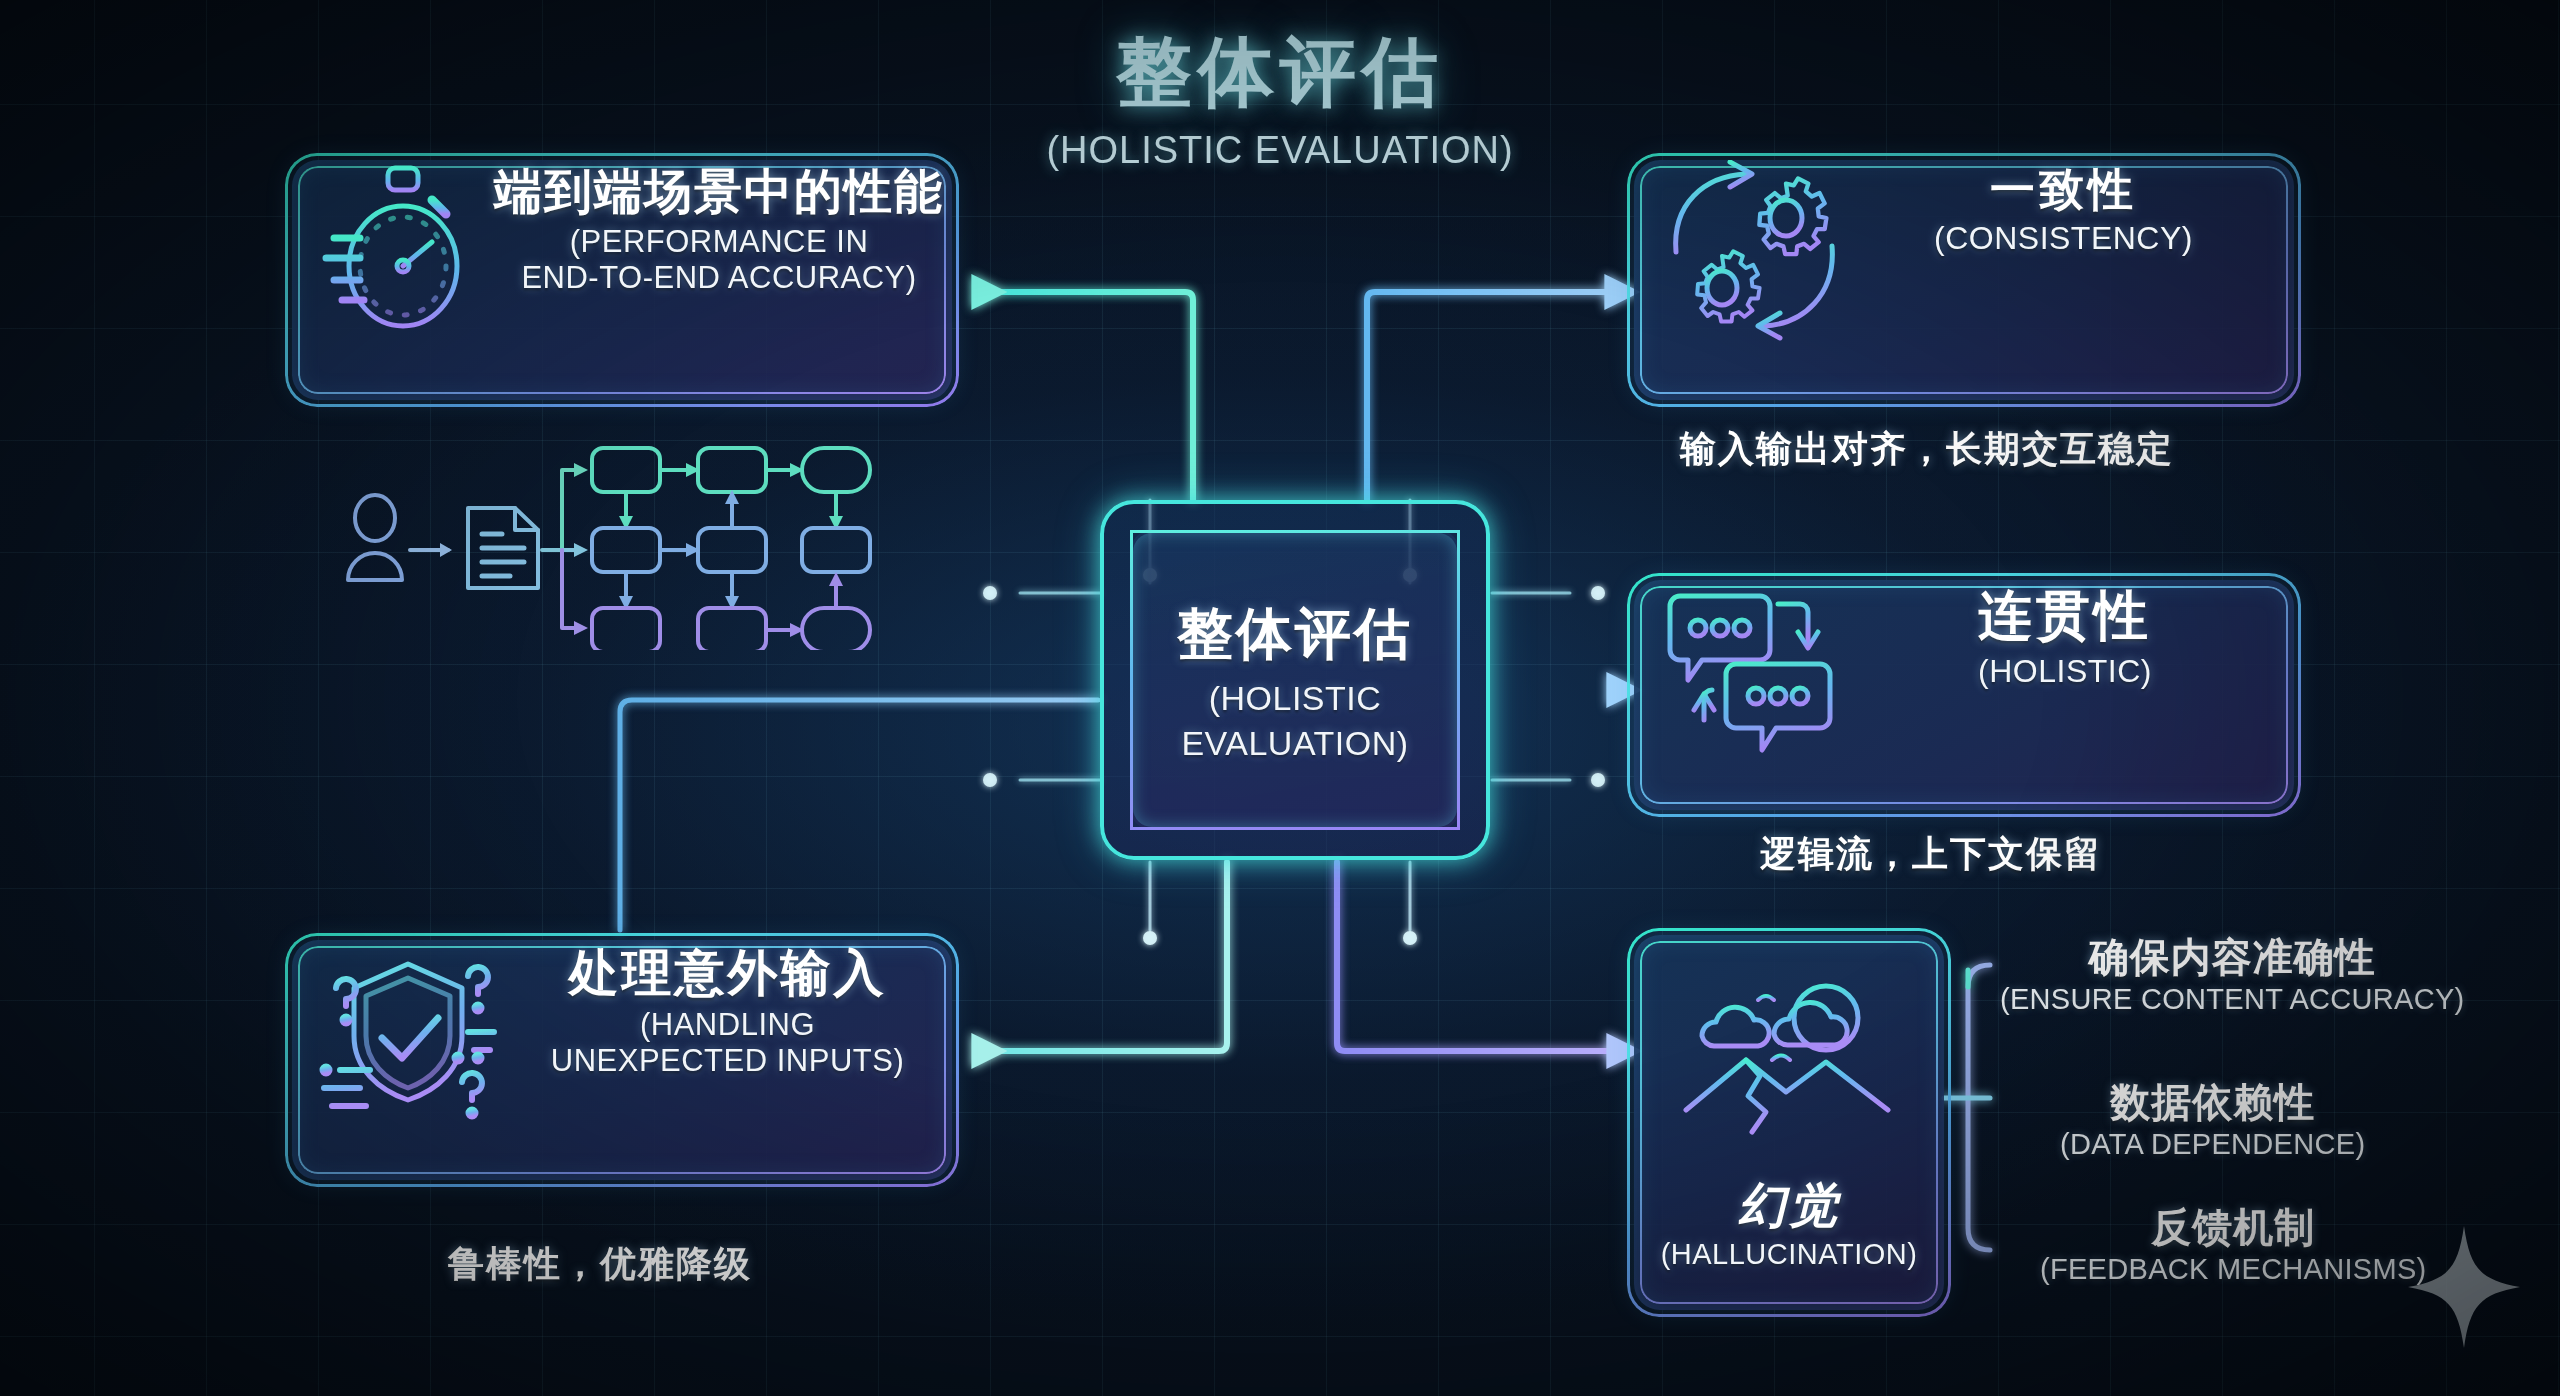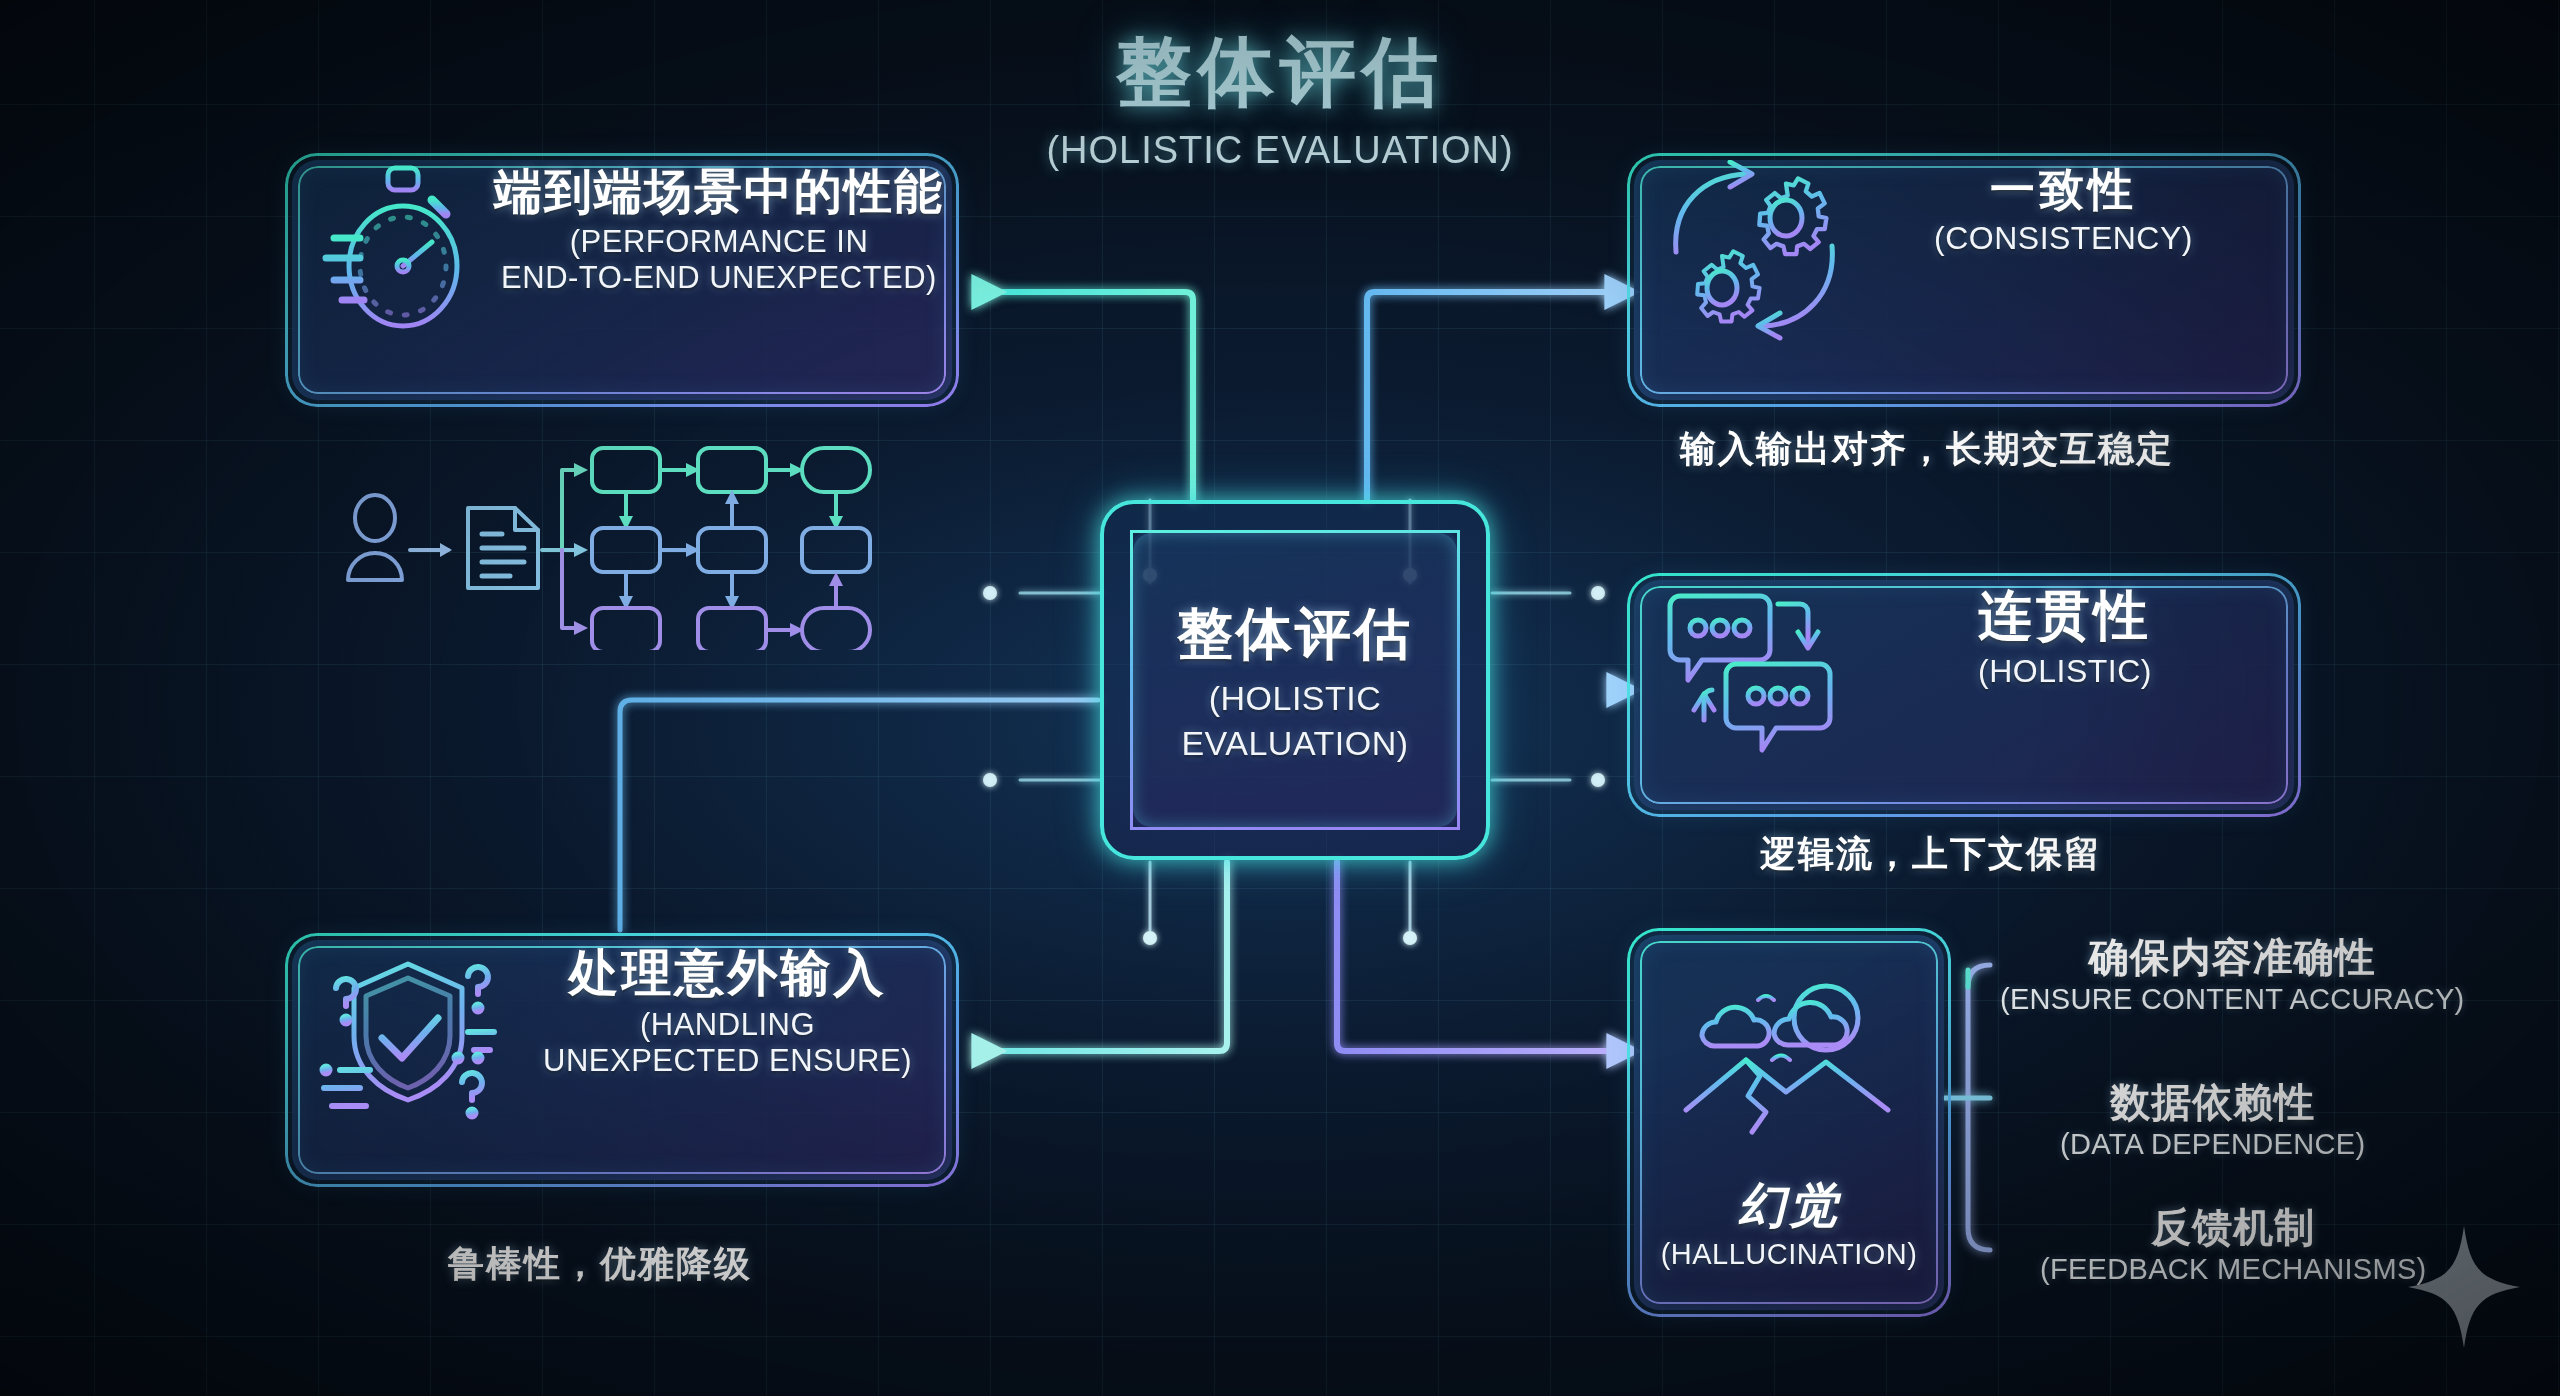--- a/index.html
+++ b/index.html
@@ -367,21 +367,21 @@
           <ellipse cx="83" cy="106" rx="43" ry="49" opacity=".55" stroke-dasharray="3 14"></ellipse>
           <path d="M83,106 L112,82"></path>
           <circle cx="83" cy="106" r="6"></circle>
           <path d="M14,78 L40,78 M6,98 L40,98 M14,120 L40,120 M22,140 L44,140" stroke-width="7"></path>
         </g>
       </svg>
     </div>
     <div class="card-text">
       <div class="cn">端到端场景中的性能</div>
       <div class="en">(PERFORMANCE IN</div>
-      <div class="en">END-TO-END UNEXPECTED)</div>
+      <div class="en">END-TO-END ACCURACY)</div>
     </div>
   </div>
 
   <div id="card-cons" class="card">
     <div class="card-icon">
       <svg width="195" height="185" viewBox="0 0 195 185">
         <defs>
           <linearGradient id="gg" x1="0" y1="0" x2="0.3" y2="1">
             <stop offset="0%" stop-color="#49ecc9"></stop>
               <stop offset="50%" stop-color="#63b8ee"></stop>
@@ -478,21 +478,21 @@
             <circle cx="142" cy="118" r="3.5" fill="url(#sh)"></circle>
             <circle cx="162" cy="118" r="3.5" fill="url(#sh)"></circle>
             <circle cx="10" cy="130" r="3.5" fill="url(#sh)"></circle>
           </g>
         </g>
       </svg>
     </div>
     <div class="card-text">
       <div class="cn">处理意外输入</div>
       <div class="en">(HANDLING</div>
-      <div class="en">UNEXPECTED ENSURE)</div>
+      <div class="en">UNEXPECTED INPUTS)</div>
     </div>
   </div>
   <div id="cap-hand" class="caption">鲁棒性，优雅降级</div>
 
   <div id="card-hall" class="card">
     <div class="card-icon">
       <svg width="230" height="190" viewBox="0 0 230 190">
         <defs>
           <linearGradient id="mt" x1="0" y1="0" x2="0.2" y2="1">
             <stop offset="0%" stop-color="#49ecd0"></stop>

